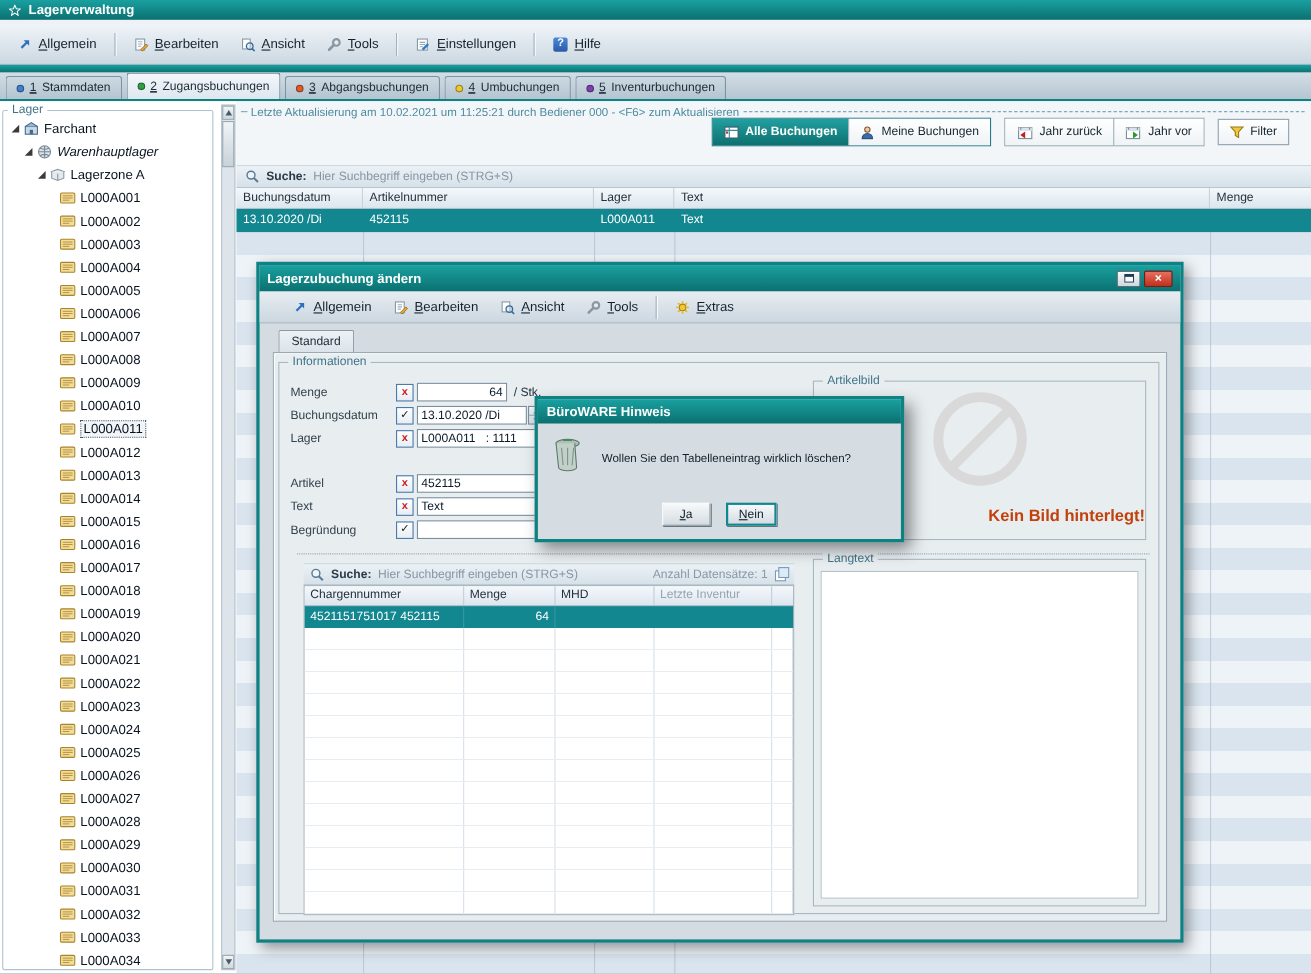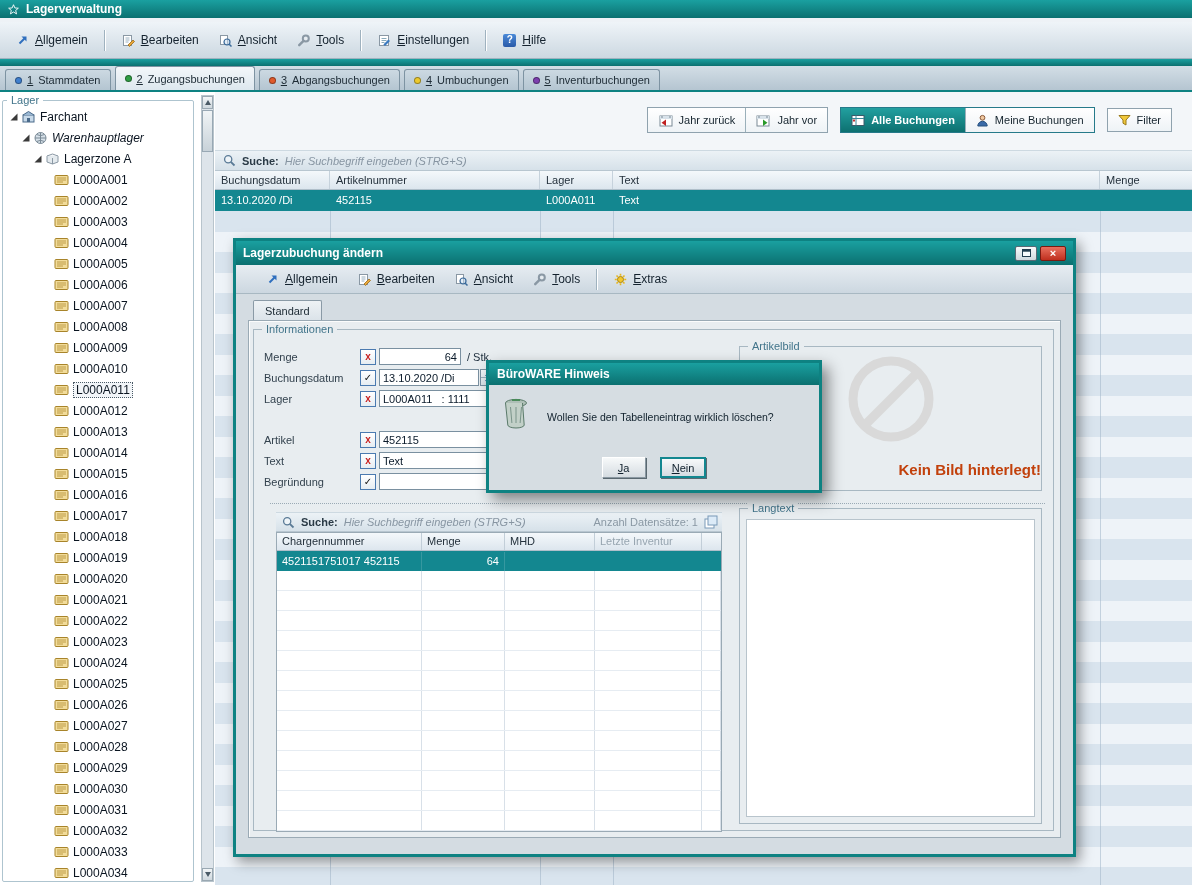--- a/index.html
+++ b/index.html
@@ -80,21 +80,21 @@
   .tb-btn { display:flex; align-items:center; gap:6px; height:24px; padding:0 10px;
             background:linear-gradient(#ffffff,#eef3f6); font-size:11px; color:#15242e; white-space:nowrap; }
   .btn-group .tb-btn + .tb-btn { border-left:1px solid #9ab0ba; }
   .tb-btn.active { background:linear-gradient(#22a0a0,#0d7070); color:#fff; font-weight:bold; }
   .tb-single { border:1px solid #8fa2ae; }
 
   .search-bar { display:flex; align-items:center; gap:6px; font-size:11px;
                 background:linear-gradient(#ecf2f6,#d6e1e9);
                 border-top:1px solid #cdd9e1; border-bottom:1px solid #b8c6d0; }
   .search-label { font-weight:bold; color:#2a3a46; }
-  .search-ph { font-style:italic; color:#8795a2; }
+  .search-ph { color:#8795a2; }
   .main-search { position:absolute; left:0; right:0; top:58px; height:21px; padding-left:8px; }
 
   .thead { position:absolute; left:0; right:0; top:79px; height:19px; display:flex;
            background:linear-gradient(#f4f8fb,#dce6ee); border-bottom:1px solid #b0bfca; }
   .th { padding:0 6px; line-height:18px; border-right:1px solid #c6d2dc; font-size:11px; color:#24313c;
         overflow:hidden; white-space:nowrap; flex:0 0 auto; }
   .th.flex,.td.flex { flex:1 1 auto; border-right:none; }
   .sel-row { position:absolute; left:0; right:0; top:98px; height:21px; display:flex;
              background:#138790; color:#fff; }
   .td { padding:0 6px; line-height:21px; font-size:11px; overflow:hidden; white-space:nowrap; flex:0 0 auto; }
@@ -653,22 +653,47 @@
     </div>
   </div>
 
   <div class="main">
     <div class="stripes"></div>
     <div class="colline" style="left:115px"></div>
     <div class="colline" style="left:325px"></div>
     <div class="colline" style="left:398px"></div>
     <div class="colline" style="left:885px"></div>
 
+    <div class="status-line">
+      <span>Letzte Aktualisierung am 10.02.2021 um 11:25:21 durch Bediener 000 - &lt;F6&gt; zum Aktualisieren</span>
+      <span class="status-fill"></span>
+    </div>
 
     <div class="toolbar">
+      <div class="btn-group">
+        <button class="tb-btn active">
+          <span class="icon">
+              <svg width="14" height="13">
+                <rect x="1" y="1.5" width="12" height="10" fill="#fff" stroke="#3a5a6a"></rect>
+                <path d="M1 4.5 h12 M5 1.5 v10" stroke="#3a8a9a"></path>
+                <rect x="2" y="5.5" width="2" height="2" fill="#c03030"></rect>
+              </svg>
+            </span>
+          <span>Alle Buchungen</span>
+        </button>
+        <button class="tb-btn">
+          <span class="icon">
+              <svg width="13" height="13">
+                <circle cx="6.5" cy="3.8" r="2.4" fill="#f0c8a0" stroke="#8a5a3a"></circle>
+                <path d="M1.8 12 a4.7 4.7 0 0 1 9.4 0 z" fill="#3a6aa8" stroke="#24507e"></path>
+              </svg>
+            </span>
+          <span>Meine Buchungen</span>
+        </button>
+      </div>
       <div class="btn-group gray">
         <button class="tb-btn">
           <span class="icon">
               <svg width="15" height="13">
                 <rect x="2" y="2" width="12" height="10" fill="#fff" stroke="#7a8a96"></rect>
                 <rect x="2" y="2" width="12" height="3" fill="#d8e2ea"></rect>
                 <path d="M4 4 v-2 M12 4 v-2" stroke="#7a8a96"></path>
                 <polygon points="8,5.5 3.5,8.8 8,12" fill="#c02020"></polygon>
               </svg>
             </span>
@@ -677,41 +702,20 @@
         <button class="tb-btn">
           <span class="icon">
               <svg width="15" height="13">
                 <rect x="1" y="2" width="12" height="10" fill="#fff" stroke="#7a8a96"></rect>
                 <rect x="1" y="2" width="12" height="3" fill="#d8e2ea"></rect>
                 <path d="M3 4 v-2 M11 4 v-2" stroke="#7a8a96"></path>
                 <polygon points="7,5.5 11.5,8.8 7,12" fill="#2a9a2a"></polygon>
               </svg>
             </span>
           <span>Jahr vor</span>
-        </button>
-      </div>
-      <div class="btn-group">
-        <button class="tb-btn active">
-          <span class="icon">
-              <svg width="14" height="13">
-                <rect x="1" y="1.5" width="12" height="10" fill="#fff" stroke="#3a5a6a"></rect>
-                <path d="M1 4.5 h12 M5 1.5 v10" stroke="#3a8a9a"></path>
-                <rect x="2" y="5.5" width="2" height="2" fill="#c03030"></rect>
-              </svg>
-            </span>
-          <span>Alle Buchungen</span>
-        </button>
-        <button class="tb-btn">
-          <span class="icon">
-              <svg width="13" height="13">
-                <circle cx="6.5" cy="3.8" r="2.4" fill="#f0c8a0" stroke="#8a5a3a"></circle>
-                <path d="M1.8 12 a4.7 4.7 0 0 1 9.4 0 z" fill="#3a6aa8" stroke="#24507e"></path>
-              </svg>
-            </span>
-          <span>Meine Buchungen</span>
         </button>
       </div>
       <button class="tb-btn tb-single">
         <span class="icon">
             <svg width="13" height="12">
               <path d="M1 1.5 h11 L8 6 v5 L5 9.2 V6 z" fill="#f0c83a" stroke="#9a7a1a"></path>
             </svg>
           </span>
         <span>Filter</span>
       </button>

